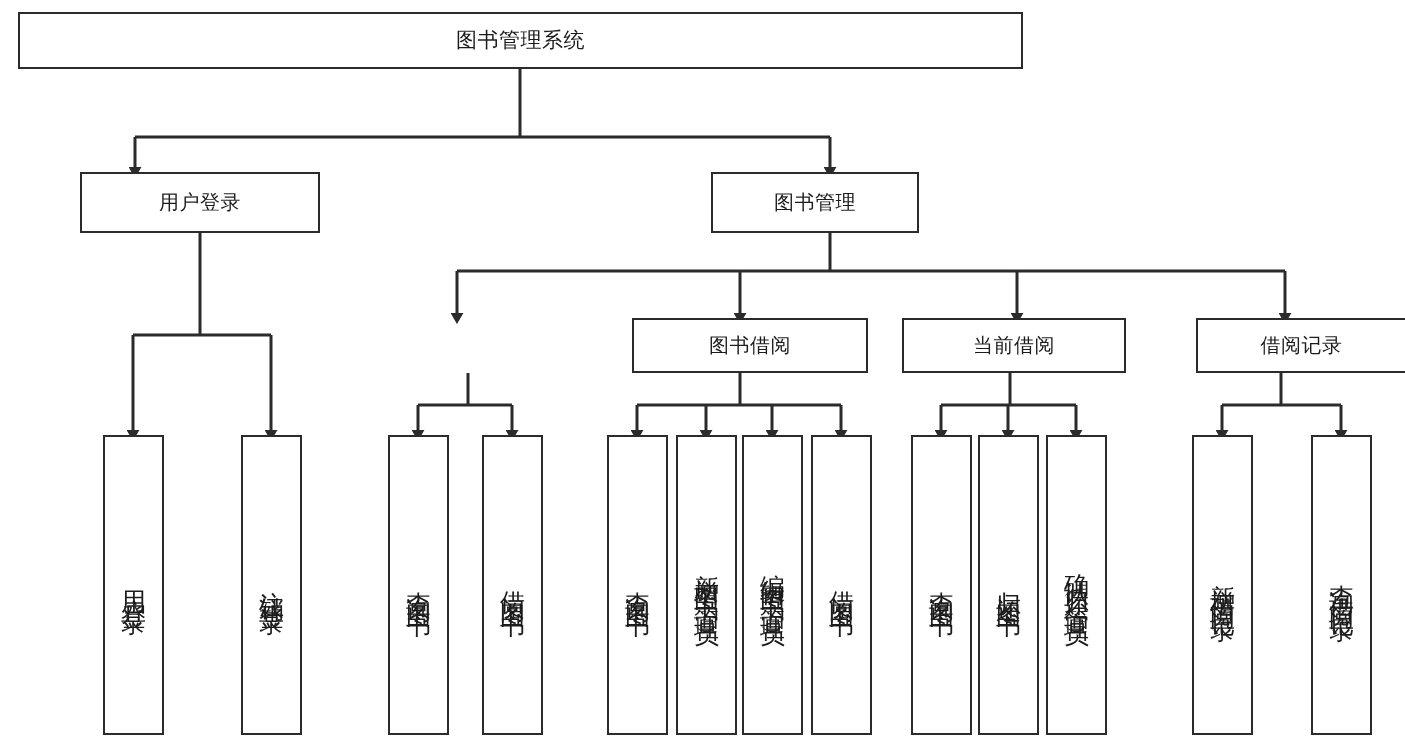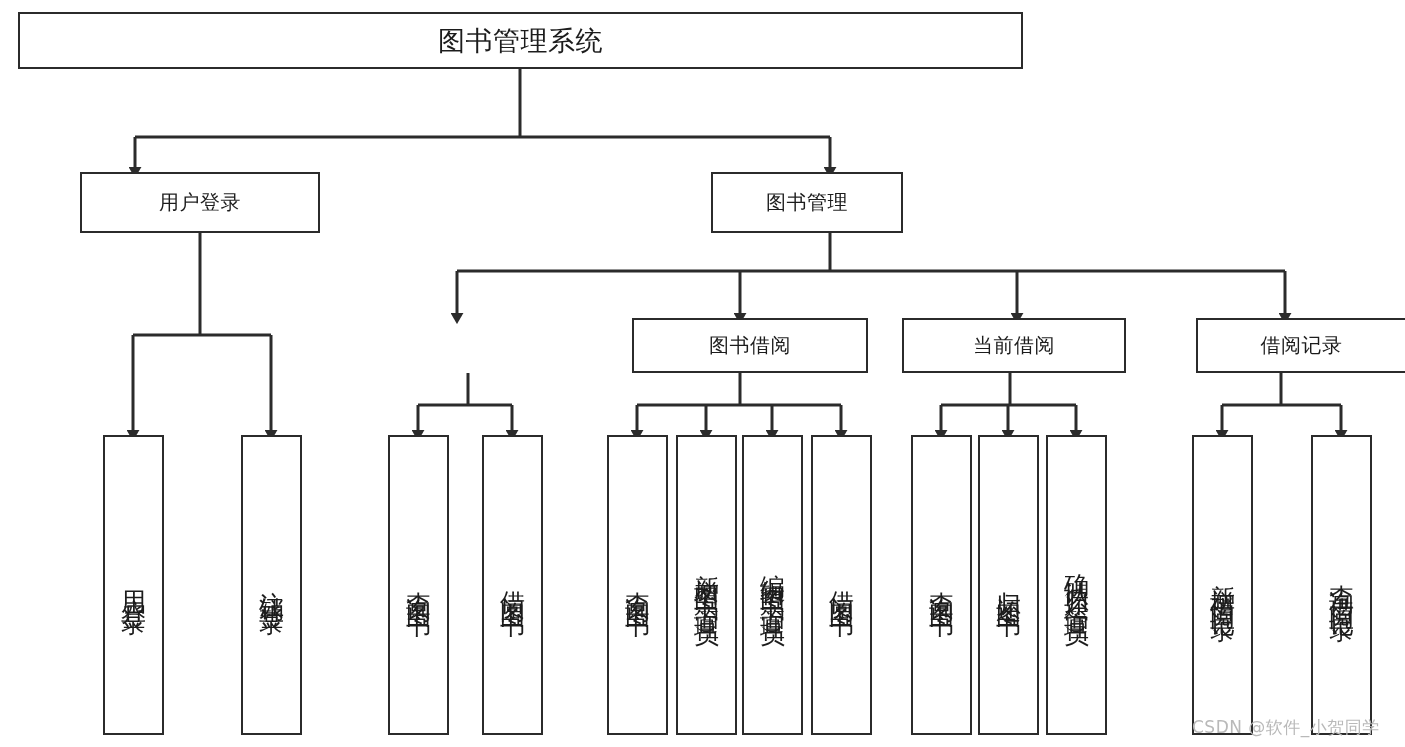--- a/index.html
+++ b/index.html
@@ -37,21 +37,21 @@
   }
   .node .label{
     display:block;
     line-height:1.08;
     letter-spacing:0.5px;
     color:#1c1c1c;
     white-space:pre-wrap;
   }
   
   .node.root{ border-width:2px; }
-  .node.root .label{ font-size:27px;text-align:right; }
+  .node.root .label{ font-size:21px;text-align:right; }
   
   .node.lvl2 .label{ font-size:20px; }
   
   .node.lvl3 .label{ font-size:20px; }
   
   .node.leaf{
     align-items:center;
     justify-content:center;
     padding:4px 0;
   }
@@ -129,21 +129,21 @@
   </svg>
 
   <div class="node root" style="left:18px;top:12px;width:1005px;height:57px;">
     <span class="label">图书管理系统</span>
   </div>
 
   <div class="node lvl2" style="left:80px;top:172px;width:240px;height:61px;">
     <span class="label">用户登录</span>
   </div>
 
-  <div class="node lvl2" style="left:711px;top:172px;width:192px;height:61px;">
+  <div class="node lvl2" style="left:711px;top:172px;width:208px;height:61px;">
     <span class="label">图书管理</span>
   </div>
 
 
   <div class="node lvl3" style="left:632px;top:318px;width:236px;height:55px;">
     <span class="label">图书借阅</span>
   </div>
 
   <div class="node lvl3" style="left:902px;top:318px;width:224px;height:55px;">
     <span class="label">当前借阅</span>
@@ -198,15 +198,14 @@
   </div>
 
   <div class="node leaf" style="left:1192px;top:435px;width:61px;height:300px;">
     <span class="label">新增借阅记录</span>
   </div>
 
   <div class="node leaf" style="left:1311px;top:435px;width:61px;height:300px;">
     <span class="label">查询借阅记录</span>
   </div>
 
-  <div id="watermark" style="left:1192px;top:716px;">CSDN @软件_小贺同学</div>
 
 </div>
 
 </body></html>

